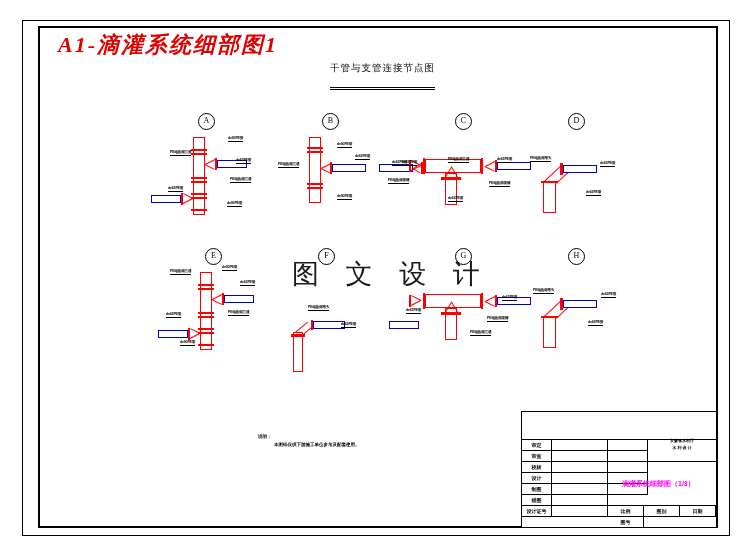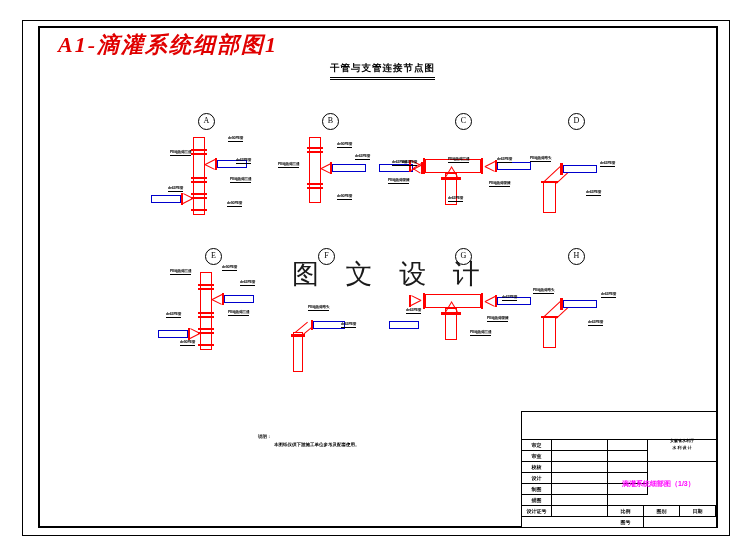--- a/index.html
+++ b/index.html
@@ -10,22 +10,22 @@
   .sheet-outer{position:absolute;left:22px;top:20px;width:708px;height:516px;
                border:1px solid #000;background:#fff;box-sizing:border-box;}
   .sheet-inner{position:absolute;left:38px;top:26px;width:680px;height:502px;
                border:2px solid #000;background:#fff;box-sizing:border-box;}
 
   
   .main-title{position:absolute;left:58px;top:30px;color:#e00000;
               font-family:"Liberation Serif","DejaVu Serif",serif;
               font-weight:bold;font-style:italic;font-size:22px;letter-spacing:2px;
               white-space:nowrap;}
-  .sub-title{position:absolute;left:330px;top:62px;font-size:9.5px;font-weight:bold;
-             color:#000;letter-spacing:1px;padding-bottom:2px;
+  .sub-title{position:absolute;left:330px;top:62px;font-size:9.5px;font-weight:normal;
+             color:#000;letter-spacing:1px;padding-bottom:12px;
              border-bottom:3px double #000;white-space:nowrap;}
 
   
   .marker{position:absolute;width:15px;height:15px;border:1px solid #000;
           border-radius:50%;font-size:8px;line-height:14px;text-align:center;
           font-family:"Liberation Serif","DejaVu Serif",serif;color:#000;
           background:#fff;}
 
   
   .pipe-v{position:absolute;border:1px solid #ff0000;background:#fff;box-sizing:border-box;}

